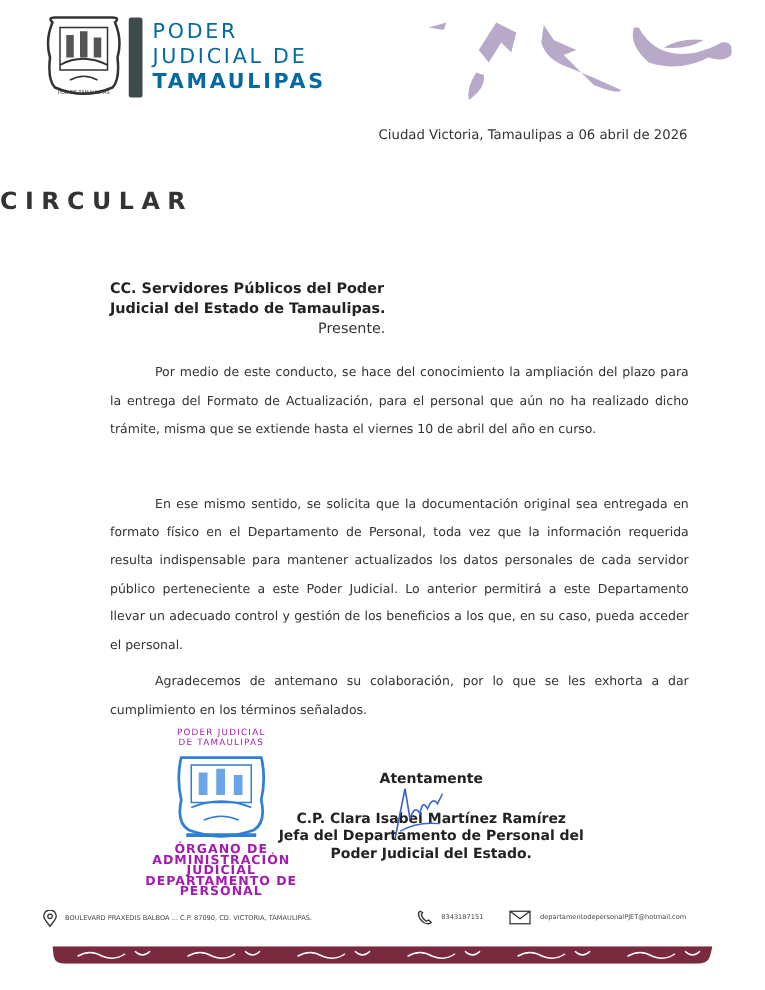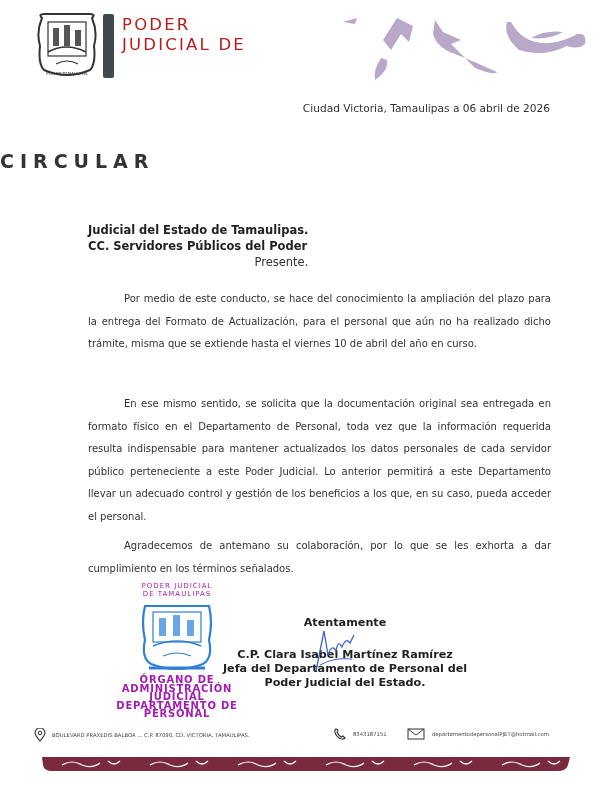--- a/index.html
+++ b/index.html
@@ -3,21 +3,21 @@
 <meta charset="utf-8">
 <style>
   html, body { margin: 0; padding: 0; background: #ffffff; }
   body { width: 612px; height: 792px; position: relative; overflow: hidden;
          font-family: "DejaVu Sans", sans-serif; color: #2a2a2a; }
   .abs { position: absolute; }
 
   
   #logo-emblem { left: 36px; top: 12px; width: 62px; height: 66px; }
   #logo-band { left: 103px; top: 14px; width: 11px; height: 64px; background: #3e4b4b; border-radius: 2px; }
-  #logo-text { left: 122px; top: 15px; line-height: 20px; color: #b91c1c; letter-spacing: 2.2px; font-size: 16.5px; }
+  #logo-text { left: 122px; top: 15px; line-height: 20px; color: #0369a1; letter-spacing: 2.2px; font-size: 16.5px; }
   #logo-text .l1, #logo-text .l2 { font-weight: normal; }
   #logo-text .l3 { font-weight: bold; }
   #ornament { left: 335px; top: 10px; width: 260px; height: 70px; }
 
   #date-line { right: 62px; top: 102px; font-size: 10.6px; color: #333; }
 
   #title { left: 0; width: 612px; top: 150px; text-align: left; font-size: 19px; font-weight: bold;
            letter-spacing: 6px; color: #333; }
 
   #recipients { left: 88px; top: 222px; font-size: 11.5px; line-height: 16px; }
@@ -61,41 +61,42 @@
     <rect x="39" y="18" width="6" height="16" fill="#555"></rect>
     <path d="M12 40 Q30 30 50 40" fill="none" stroke="#333" stroke-width="1.5"></path>
     <path d="M20 52 Q31 46 42 52" fill="none" stroke="#333" stroke-width="1.2"></path>
     <text x="31" y="63" font-size="4" text-anchor="middle" fill="#333" font-family="DejaVu Sans, sans-serif">POR DE TAMAULIPAS</text>
   </svg>
 </div>
 <div class="abs" id="logo-band"></div>
 <div class="abs" id="logo-text">
   <div class="l1">PODER</div>
   <div class="l2">JUDICIAL DE</div>
+  <div class="l3">TAMAULIPAS</div>
 </div>
 <div class="abs" id="ornament">
   <svg width="260" height="70" viewBox="0 0 260 70">
     <g fill="#b8a9c9">
       <path d="M8 12 L22 8 L20 14 Z"></path>
       <path d="M62 8 L78 16 L74 32 L66 24 L56 40 L48 30 Z"></path>
       <path d="M46 48 Q38 60 40 70 Q54 60 52 50 Z"></path>
       <path d="M100 10 L108 22 L126 30 L116 34 L140 58 Q160 66 162 62 Q140 52 120 44 Q102 38 98 24 Z"></path>
       <path d="M176 12 Q190 38 222 32 Q236 28 242 24 Q252 22 250 34 Q244 40 232 36 Q208 48 184 40 Q168 26 172 12 Z"></path>
       <path d="M196 28 Q210 20 228 22 Q214 30 196 28 Z"></path>
     </g>
   </svg>
 </div>
 
 <div class="abs" id="date-line">Ciudad Victoria, Tamaulipas a 06 abril de 2026</div>
 
 <div class="abs" id="title">CIRCULAR</div>
 
 <div class="abs" id="recipients">
+  <div class="b">CC. Servidores Públicos del Poder</div>
   <div class="b">Judicial del Estado de Tamaulipas.</div>
-  <div class="b">CC. Servidores Públicos del Poder</div>
   <div class="p">Presente.</div>
 </div>
 
 <div class="abs para" id="para1"><span class="indent"></span><span>Por medio de este conducto, se hace del conocimiento la ampliación del plazo para la entrega del Formato de Actualización, para el personal que aún no ha realizado dicho trámite, misma que se extiende hasta el viernes 10 de abril del año en curso.</span></div>
 <div class="abs para" id="para2"><span class="indent"></span><span>En ese mismo sentido, se solicita que la documentación original sea entregada en formato físico en el Departamento de Personal, toda vez que la información requerida resulta indispensable para mantener actualizados los datos personales de cada servidor público perteneciente a este Poder Judicial.  Lo anterior permitirá a este Departamento llevar un adecuado control y gestión de los beneficios a los que, en su caso, pueda acceder el personal.</span></div>
 <div class="abs para" id="para3"><span class="indent"></span><span>Agradecemos de antemano su colaboración, por lo que se les exhorta a dar cumplimiento en los términos señalados.</span></div>
 
 <div class="abs" id="stamp">
   <div class="top">PODER JUDICIAL</div>
   <div class="top">DE TAMAULIPAS</div>

